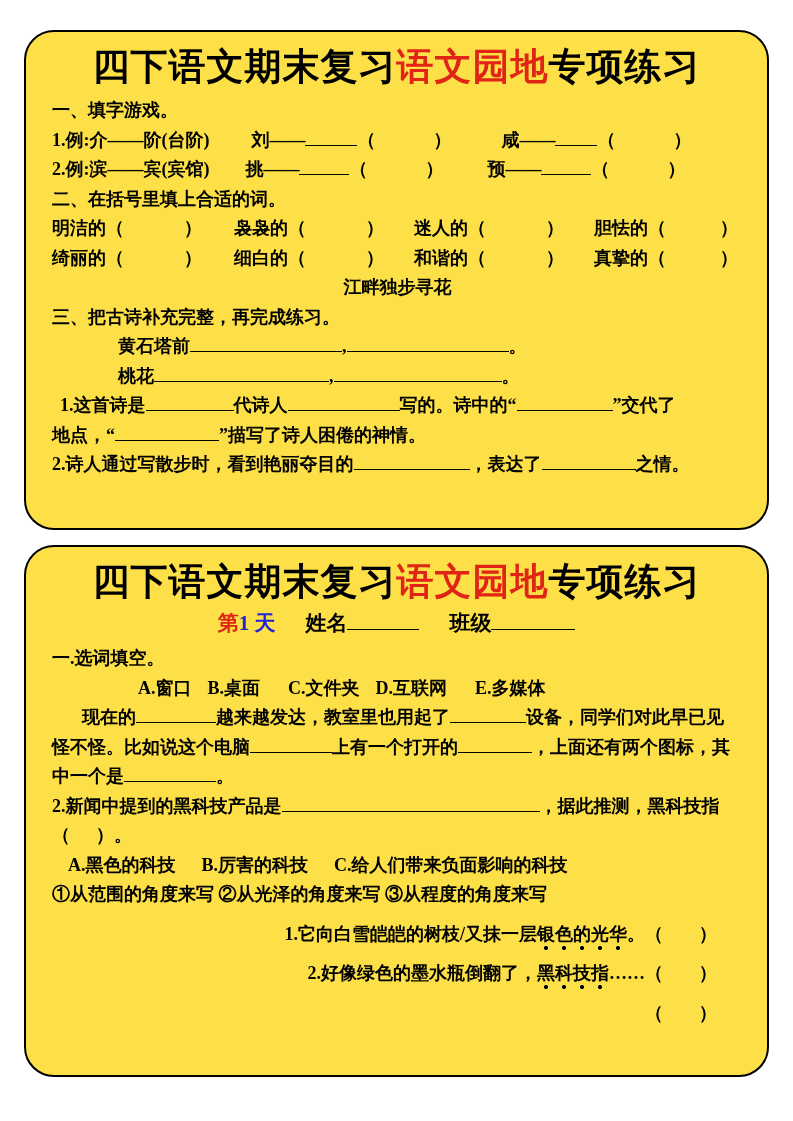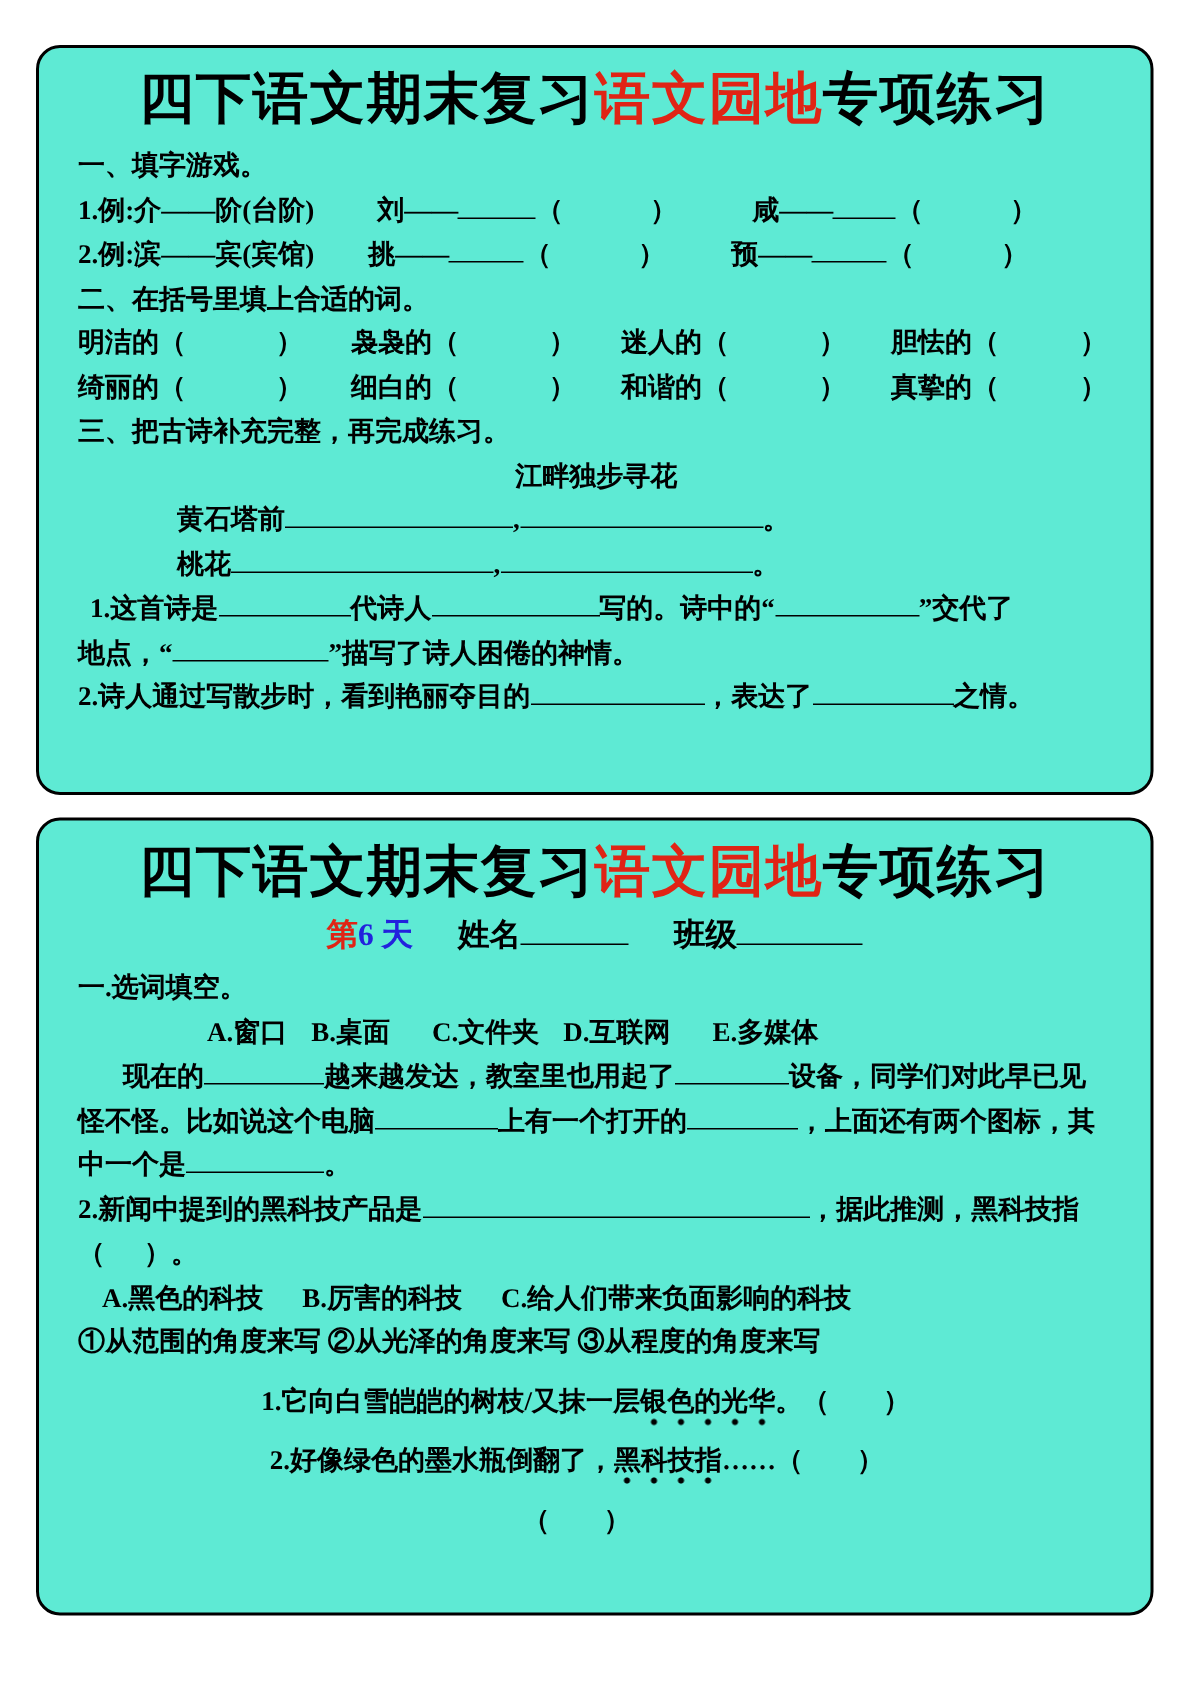--- a/index.html
+++ b/index.html
@@ -1,22 +1,22 @@
 <!DOCTYPE html>
 <html><head>
 <meta charset="utf-8">
 <style>
   html,body{margin:0;padding:0;}
   body{
     width:793px;height:1121px;background:#ffffff;position:relative;
     font-family:"Liberation Serif","DejaVu Serif",serif;color:#000;
   }
   .panel{
-    position:absolute;left:24px;width:745px;background:#5eead4;
-    border:2.5px solid #000;border-radius:16px;box-sizing:border-box;
+    position:absolute;left:24px;width:745px;background:#fde047;
+    border:2.5px solid #000;border-radius:30px;box-sizing:border-box;
     overflow:hidden;
   }
   #panel1{top:30px;height:500px;}
   #panel2{top:545px;height:532px;}
   .title{
     margin:12px 0 0 0;text-align:center;font-size:37px;font-weight:bold;
     letter-spacing:1px;line-height:46px;white-space:nowrap;
   }
   .subheader{
     text-align:center;font-size:21px;font-weight:bold;line-height:30px;
@@ -33,50 +33,50 @@
   .gap{display:inline-block;}
   .center{text-align:center;}
   .poem-title{font-weight:bold;}
   .poem-line{padding-left:66px;}
   .emph{
     padding-bottom:7px;
     background-image:radial-gradient(circle, #000 1.8px, transparent 2.3px);
     background-size:1em 6px;background-repeat:repeat-x;background-position:0 bottom;
   }
   .item{
-    display:flex;justify-content:center;padding-right:26px;margin-top:10px;
+    display:flex;justify-content:flex-end;padding-right:26px;margin-top:10px;
   }
 </style>
 </head>
 <body>
 
 <div>
 
   <section class="panel" id="panel1">
     <h1 class="title"><span>四下语文期末复习</span><span style="color: rgb(224, 36, 21);">语文园地</span><span>专项练习</span></h1>
     <div class="pbody">
       <div class="line"><span>一、填字游戏。</span></div>
       <div class="line"><span>1.例:介——阶(台阶)</span><span class="gap" style="width: 42px;"></span><span>刘——</span><span class="blank" style="width: 52px;"></span><span>（</span><span class="gap" style="width: 58px;"></span><span>）</span><span class="gap" style="width: 50px;"></span><span>咸——</span><span class="blank" style="width: 42px;"></span><span>（</span><span class="gap" style="width: 58px;"></span><span>）</span></div>
       <div class="line"><span>2.例:滨——宾(宾馆)</span><span class="gap" style="width: 36px;"></span><span>挑——</span><span class="blank" style="width: 50px;"></span><span>（</span><span class="gap" style="width: 58px;"></span><span>）</span><span class="gap" style="width: 44px;"></span><span>预——</span><span class="blank" style="width: 50px;"></span><span>（</span><span class="gap" style="width: 58px;"></span><span>）</span></div>
       <div class="line"><span>二、在括号里填上合适的词。</span></div>
       <div class="line"><span>明洁的（</span><span class="gap" style="width: 60px;"></span><span>）</span><span class="gap" style="width: 32px;"></span><span>袅袅的（</span><span class="gap" style="width: 60px;"></span><span>）</span><span class="gap" style="width: 30px;"></span><span>迷人的（</span><span class="gap" style="width: 60px;"></span><span>）</span><span class="gap" style="width: 30px;"></span><span>胆怯的（</span><span class="gap" style="width: 54px;"></span><span>）</span></div>
       <div class="line"><span>绮丽的（</span><span class="gap" style="width: 60px;"></span><span>）</span><span class="gap" style="width: 32px;"></span><span>细白的（</span><span class="gap" style="width: 60px;"></span><span>）</span><span class="gap" style="width: 30px;"></span><span>和谐的（</span><span class="gap" style="width: 60px;"></span><span>）</span><span class="gap" style="width: 30px;"></span><span>真挚的（</span><span class="gap" style="width: 54px;"></span><span>）</span></div>
+      <div class="line center poem-title">江畔独步寻花</div>
       <div class="line"><span>三、把古诗补充完整，再完成练习。</span></div>
-      <div class="line center poem-title">江畔独步寻花</div>
       <div class="line poem-line"><span>黄石塔前</span><span class="blank" style="width: 152px;"></span><span>,</span><span class="blank" style="width: 162px;"></span><span>。</span></div>
       <div class="line poem-line"><span>桃花</span><span class="blank" style="width: 175px;"></span><span>,</span><span class="blank" style="width: 168px;"></span><span>。</span></div>
       <div class="line"><span class="gap" style="width: 8px;"></span><span>1.这首诗是</span><span class="blank" style="width: 88px;"></span><span>代诗人</span><span class="blank" style="width: 112px;"></span><span>写的。诗中的“</span><span class="blank" style="width: 96px;"></span><span>”交代了</span></div>
       <div class="line"><span>地点，“</span><span class="blank" style="width: 104px;"></span><span>”描写了诗人困倦的神情。</span></div>
       <div class="line"><span>2.诗人通过写散步时，看到艳丽夺目的</span><span class="blank" style="width: 116px;"></span><span>，表达了</span><span class="blank" style="width: 94px;"></span><span>之情。</span></div>
     </div>
   </section>
 
   <section class="panel" id="panel2">
     <h1 class="title"><span>四下语文期末复习</span><span style="color: rgb(224, 36, 21);">语文园地</span><span>专项练习</span></h1>
-    <div class="subheader"><span style="color: rgb(224, 36, 21);">第</span><span style="color: rgb(34, 34, 221);">6 天</span><span class="gap" style="width: 30px;"></span><span>姓名</span><span class="blank" style="width: 72px;"></span><span class="gap" style="width: 30px;"></span><span>班级</span><span class="blank" style="width: 84px;"></span></div>
+    <div class="subheader"><span style="color: rgb(224, 36, 21);">第</span><span style="color: rgb(34, 34, 221);">1 天</span><span class="gap" style="width: 30px;"></span><span>姓名</span><span class="blank" style="width: 72px;"></span><span class="gap" style="width: 30px;"></span><span>班级</span><span class="blank" style="width: 84px;"></span></div>
     <div class="pbody">
       <div class="line"><span>一.选词填空。</span></div>
       <div class="line"><span class="gap" style="width: 86px;"></span><span>A.窗口</span><span class="gap" style="width: 16px;"></span><span>B.桌面</span><span class="gap" style="width: 28px;"></span><span>C.文件夹</span><span class="gap" style="width: 16px;"></span><span>D.互联网</span><span class="gap" style="width: 28px;"></span><span>E.多媒体</span></div>
       <div class="line"><span class="gap" style="width: 30px;"></span><span>现在的</span><span class="blank" style="width: 80px;"></span><span>越来越发达，教室里也用起了</span><span class="blank" style="width: 76px;"></span><span>设备，同学们对此早已见</span></div>
       <div class="line"><span>怪不怪。比如说这个电脑</span><span class="blank" style="width: 82px;"></span><span>上有一个打开的</span><span class="blank" style="width: 74px;"></span><span>，上面还有两个图标，其</span></div>
       <div class="line"><span>中一个是</span><span class="blank" style="width: 92px;"></span><span>。</span></div>
       <div class="line"><span>2.新闻中提到的黑科技产品是</span><span class="blank" style="width: 258px;"></span><span>，据此推测，黑科技指</span></div>
       <div class="line"><span>（</span><span class="gap" style="width: 26px;"></span><span>）。</span></div>
       <div class="line"><span class="gap" style="width: 16px;"></span><span>A.黑色的科技</span><span class="gap" style="width: 26px;"></span><span>B.厉害的科技</span><span class="gap" style="width: 26px;"></span><span>C.给人们带来负面影响的科技</span></div>
       <div class="line"><span>①从范围的角度来写 ②从光泽的角度来写 ③从程度的角度来写</span></div>

